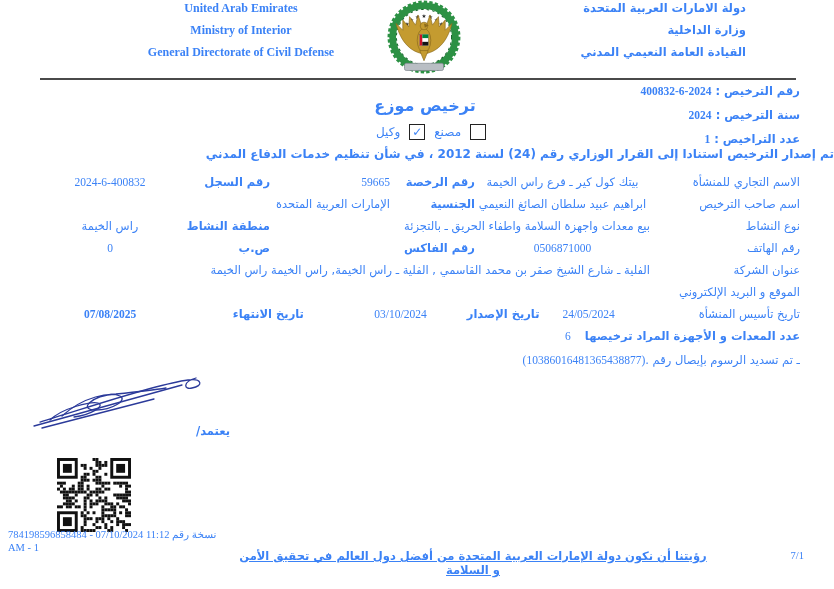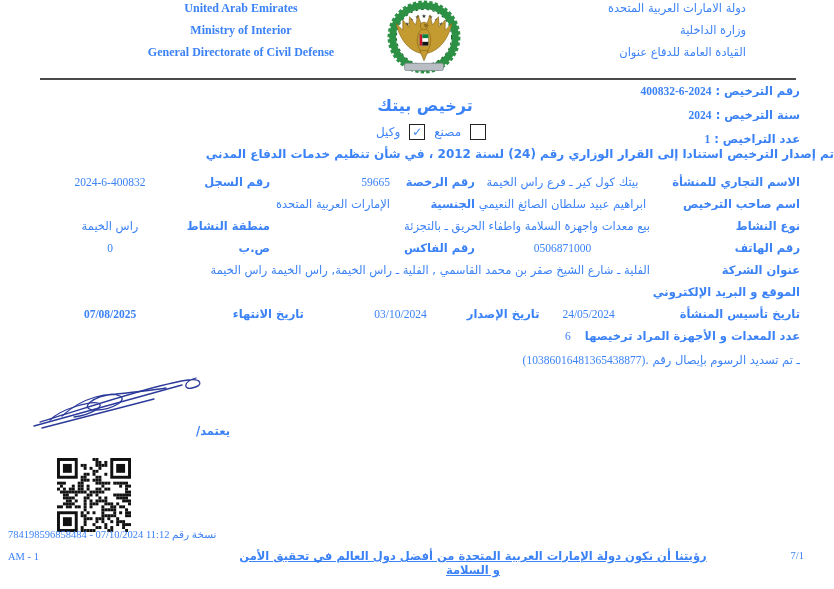--- a/index.html
+++ b/index.html
@@ -10,38 +10,38 @@
   }
   .num{font-family:"Liberation Serif","DejaVu Serif",serif;direction:ltr;unicode-bidi:isolate;}
   
   .header-en{
     position:absolute;left:96px;top:2px;width:290px;text-align:center;direction:ltr;
     font-family:"Liberation Serif","DejaVu Serif",serif;font-weight:bold;font-size:12px;
   }
   .header-en div{margin-bottom:10px;line-height:12px;}
   .header-ar{
     position:absolute;right:88px;top:2px;width:230px;text-align:right;
-    font-weight:normal;font-size:11.5px;
+    font-weight:bold;font-size:11.5px;
   }
   .header-ar div{margin-bottom:10px;line-height:12px;}
   .emblem{position:absolute;left:381px;top:-2px;width:86px;height:78px;}
   .top-rule{position:absolute;top:78px;left:40px;right:38px;border-top:2px solid #4a4a4a;height:0;}
   
   .license-meta{position:absolute;top:84px;right:34px;text-align:right;font-weight:bold;font-size:11.5px;}
   .license-meta .line{margin-bottom:10px;line-height:14px;}
   
   .doc-title{position:absolute;top:96px;left:330px;width:190px;text-align:center;font-weight:bold;font-size:16px;}
   .type-row{position:absolute;top:124px;left:376px;display:flex;direction:ltr;align-items:center;gap:9px;font-size:12px;}
   .cb{display:inline-flex;width:14px;height:14px;border:1.6px solid #222;background:#fff;align-items:center;justify-content:center;font-size:12px;font-weight:bold;line-height:1;}
   .decree{position:absolute;top:147px;left:0;width:100%;font-weight:bold;font-size:12px;}
   
   .form{position:absolute;top:174px;right:34px;left:34px;font-size:11.5px;}
   .row{display:flex;direction:rtl;align-items:baseline;margin-bottom:6px;line-height:16px;}
   .cell{white-space:nowrap;}
-  .l1{width:150px;font-weight:bold;text-align:right;}
+  .l1{width:150px;font-weight:normal;text-align:right;}
   .v1{width:175px;text-align:center;}
   .v1.long{text-align:right;}
   .l2{width:85px;font-weight:bold;text-align:right;}
   .v2{width:120px;text-align:right;}
   .l3{width:90px;font-weight:bold;text-align:right;}
   .v3{width:140px;text-align:center;}
   .dates .l1{width:145px;margin-left:20px;}
   .dates .v1{width:100px;}
   .dates .l2{width:115px;}
   .dates .v2{width:125px;}
@@ -50,21 +50,21 @@
   .equip-row{display:flex;direction:rtl;gap:14px;margin-top:2px;margin-bottom:8px;line-height:16px;}
   .equip-row .lbl{font-weight:bold;}
   .fees-row{text-align:right;margin-top:6px;line-height:16px;}
   
   .signature{position:absolute;left:30px;top:368px;width:210px;height:62px;}
   .approve{position:absolute;left:196px;top:424px;font-size:11.5px;font-weight:bold;}
   
   .qr{position:absolute;left:57px;top:458px;width:74px;height:74px;}
   .copy-note{position:absolute;left:8px;top:528px;direction:ltr;text-align:left;
     font-family:"Liberation Serif","DejaVu Serif",serif;font-size:10.5px;line-height:13px;}
-  .copy-note .l2x{margin-top:9px;font-style:normal;}
+  .copy-note .l2x{font-style:normal;}
   .vision{position:absolute;top:549px;left:238px;width:470px;text-align:center;font-weight:bold;
     font-size:11.5px;text-decoration:underline;}
   .page-num{position:absolute;top:550px;right:30px;font-family:"Liberation Serif","DejaVu Serif",serif;
     font-size:10.5px;direction:ltr;}
 </style>
 </head>
 <body>
 
 <div class="page">
 
@@ -102,41 +102,41 @@
         <rect x="48" y="43" width="7" height="4.3" fill="#00843d"></rect>
         <rect x="48" y="51.7" width="7" height="4.3" fill="#151515"></rect>
       </g>
       <rect x="27" y="77" width="46" height="8.5" rx="2" fill="#b9bec4" stroke="#7d848b" stroke-width="0.8"></rect>
     </svg>
   </div>
 
   <div class="header-ar">
     <div>دولة الامارات العربية المتحدة</div>
     <div>وزارة الداخلية</div>
-    <div>القيادة العامة للدفاع عنوان</div>
+    <div>القيادة العامة النعيمي المدني</div>
   </div>
 
   <div class="top-rule"></div>
 
   <div class="license-meta">
     <div class="line">
       <span>رقم الترخيص :</span>
       <span class="num">400832-6-2024</span>
     </div>
     <div class="line">
       <span>سنة الترخيص :</span>
       <span class="num">2024</span>
     </div>
     <div class="line">
       <span>عدد التراخيص :</span>
       <span class="num">1</span>
     </div>
   </div>
 
-  <div class="doc-title">ترخيص بيتك</div>
+  <div class="doc-title">ترخيص موزع</div>
   <div class="type-row">
     <span>وكيل</span>
     <span class="cb">
         <span>✓</span>
       </span>
     <span>مصنع</span>
     <span class="cb"></span>
   </div>
 
   <div class="decree">تم إصدار الترخيص استنادا إلى القرار الوزاري رقم (24) لسنة 2012 ، في شأن تنظيم خدمات الدفاع المدني</div>

